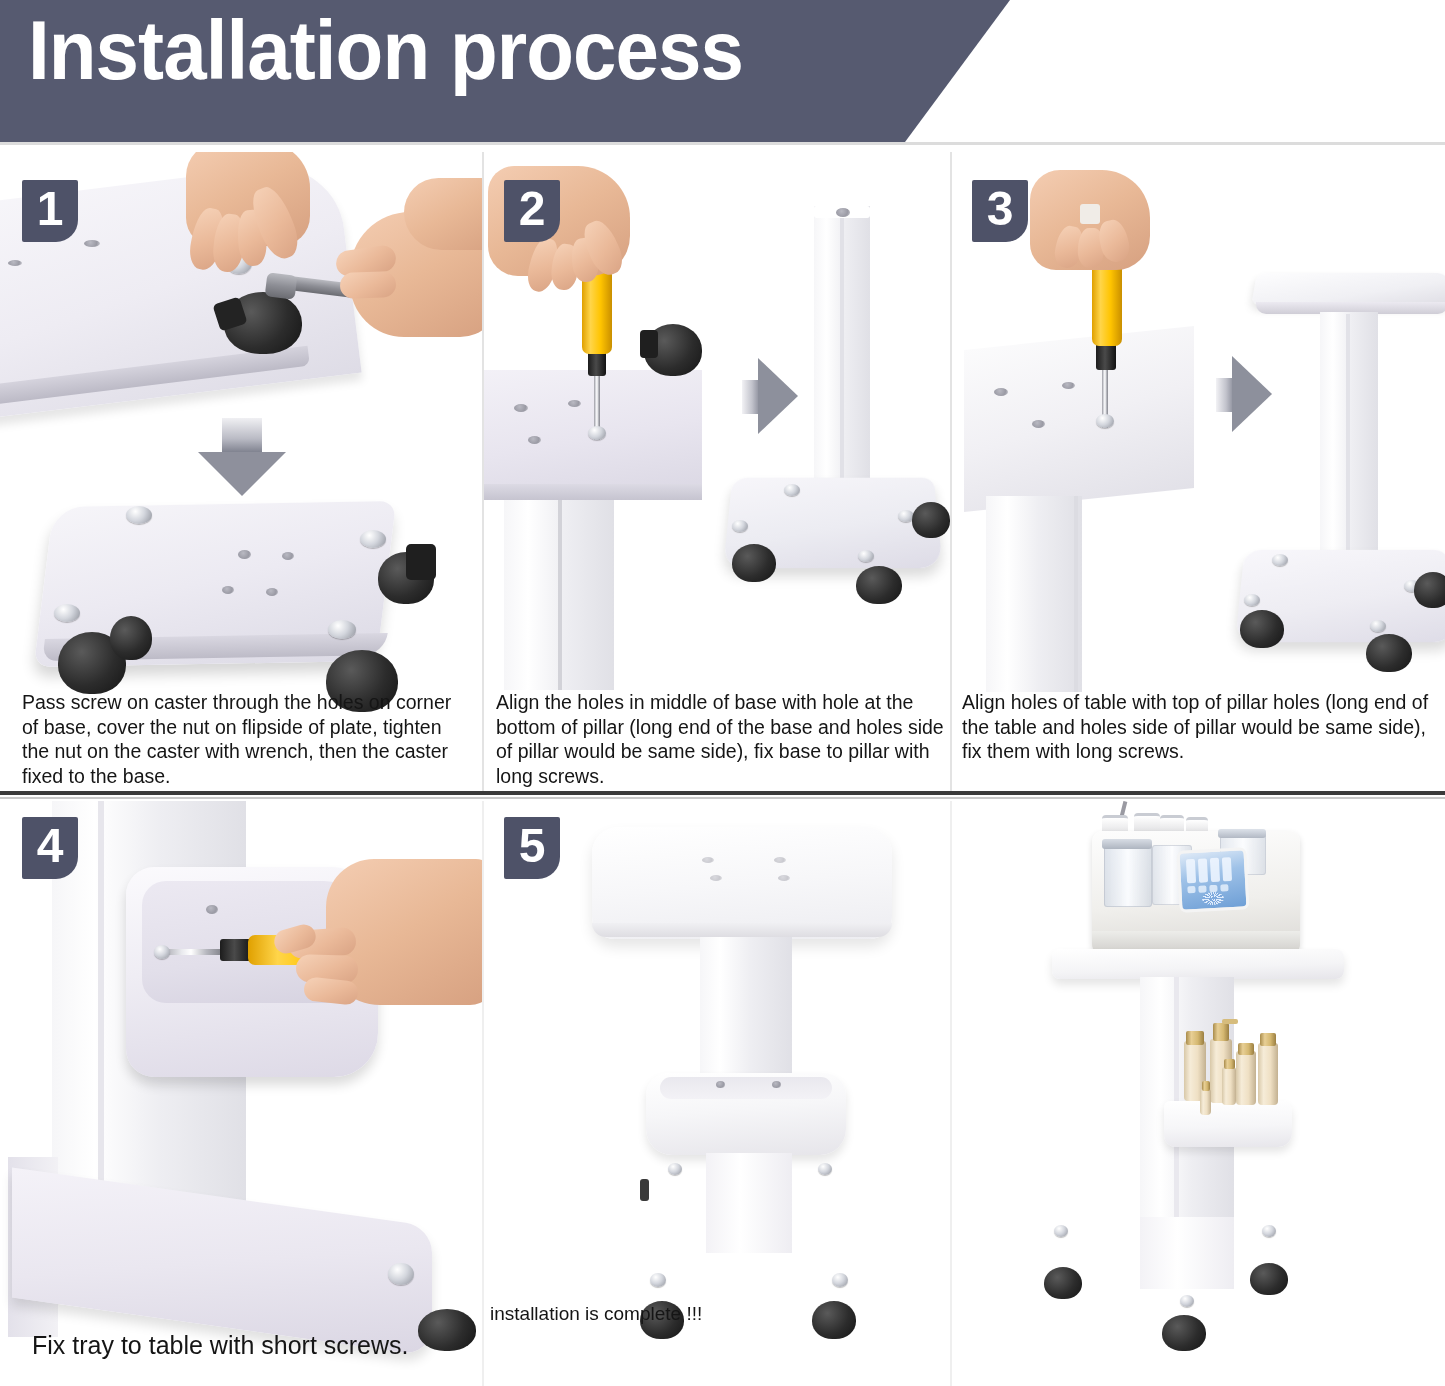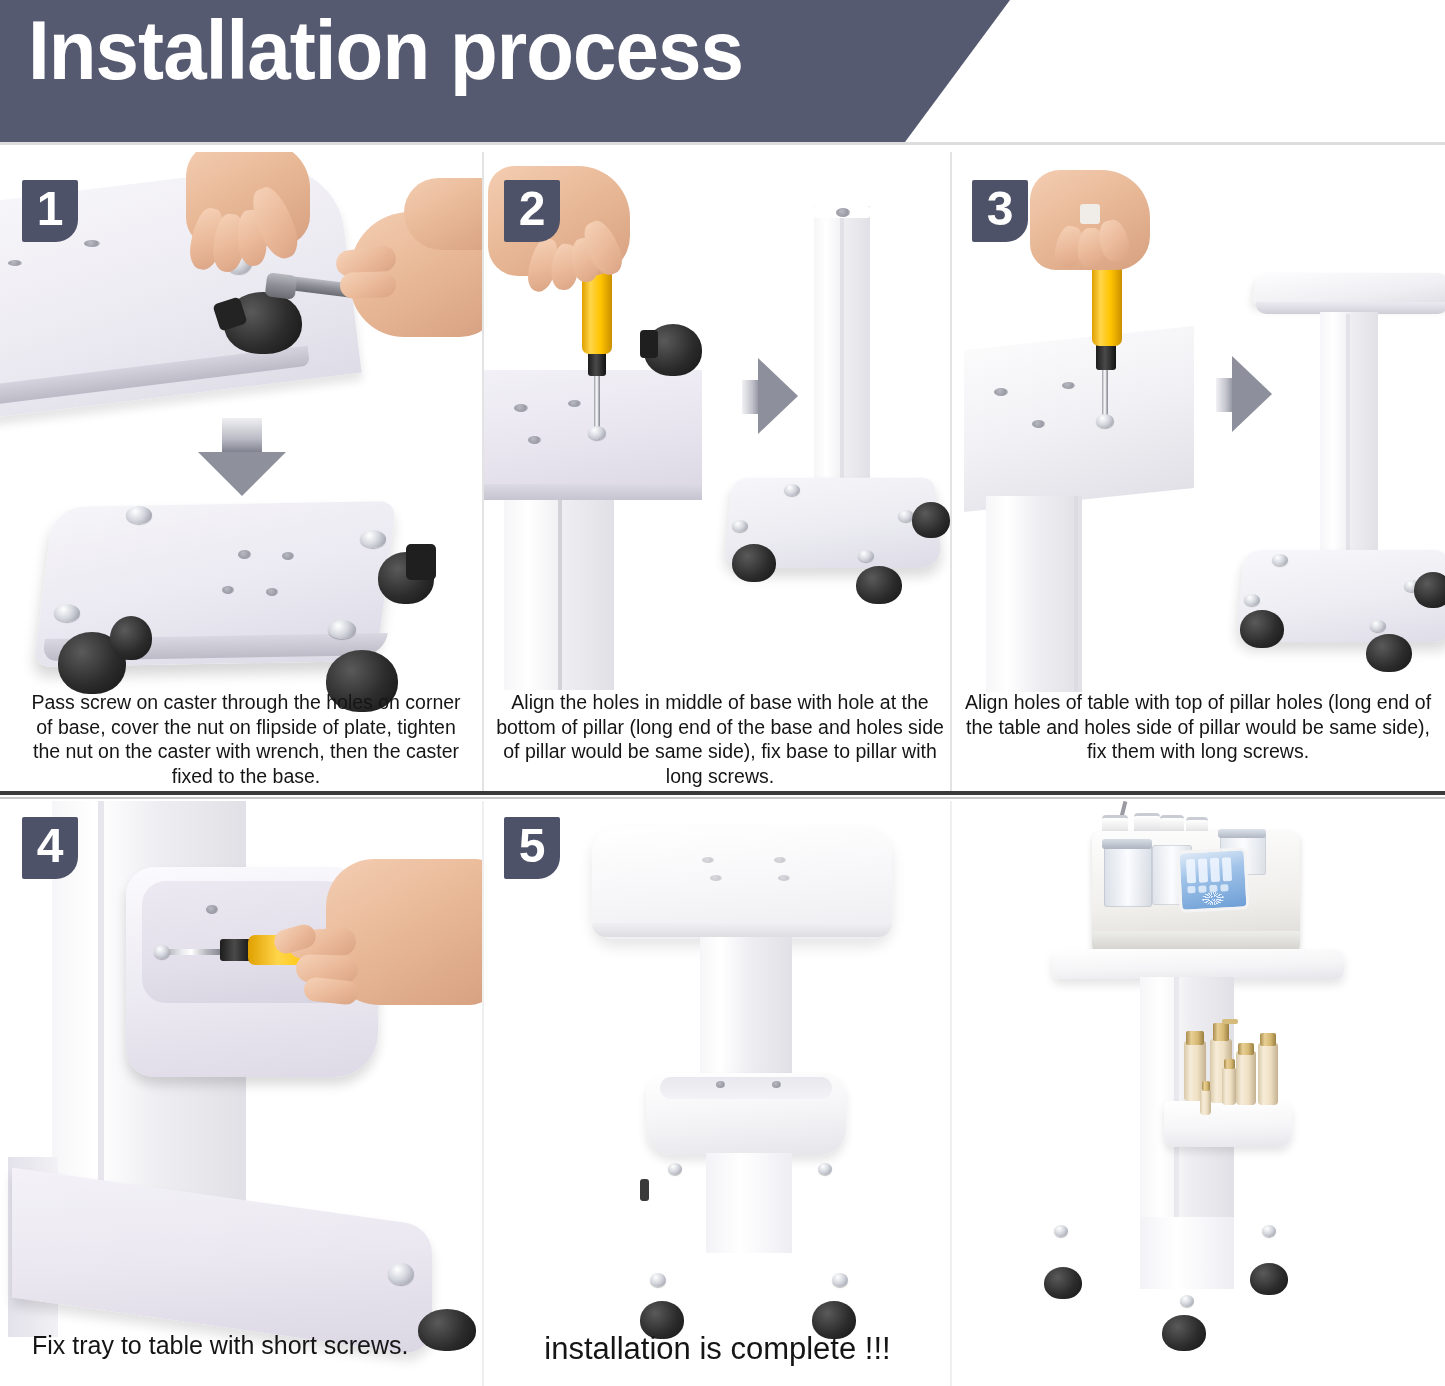--- a/index.html
+++ b/index.html
@@ -84,31 +84,31 @@
   }
   .badge-p1 { left: 22px; top: 28px; }
   .badge-p2 { left: 20px; top: 28px; }
   .badge-p3 { left: 20px; top: 28px; }
   .badge-p4 { left: 22px; top: 16px; }
   .badge-p5 { left: 20px; top: 16px; }
 
   
   .caption {
     position: absolute;
-    text-align: center;
+    text-align: left;
     font-size: 19.5px;
     line-height: 24.5px;
     color: #151515;
     font-family: "Liberation Sans", sans-serif;
   }
   .cap1 { left: 22px;  top: 690px; width: 448px; }
   .cap2 { left: 496px; top: 690px; width: 448px; }
   .cap3 { left: 962px; top: 690px; width: 472px; }
   .cap4 { left: 10px;  top: 1333px; width: 470px; text-align:left; padding-left:22px; font-size:25px; }
-  .cap5 { left: 490px; top: 1337px; width: 455px; font-size: 31px; }
+  .cap5 { left: 490px; top: 1302px; width: 455px; font-size: 19px; }
   .pillar {
     position: absolute;
     background: linear-gradient(90deg, #f6f6f8 0%, #ffffff 22%, #eeeef2 55%, #e0e0e6 100%);
   }
   .caster {
     position: absolute;
     background: radial-gradient(circle at 35% 32%, #5a5a5a 0%, #2c2c2c 55%, #141414 100%);
     border-radius: 50% 50% 46% 46%;
   }
   .screw-head {

